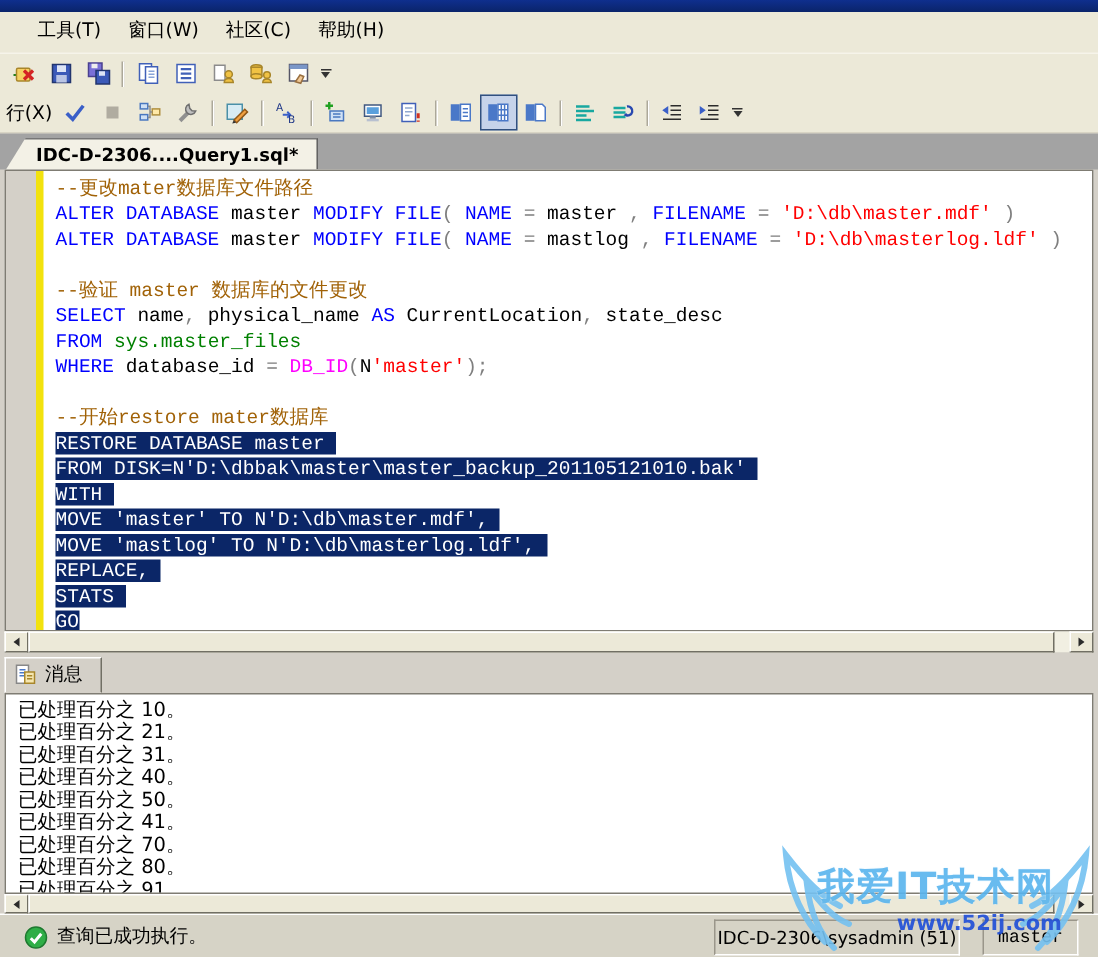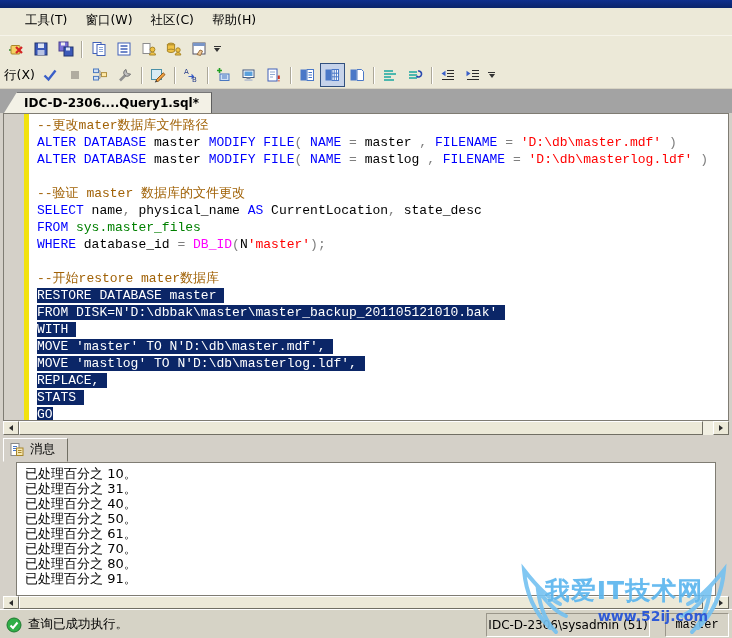--- a/index.html
+++ b/index.html
@@ -43,26 +43,26 @@
   .sbtn{width:14px;background:#ece9d8;border:1px solid;border-color:#fff #716f64 #716f64 #fff;
         display:flex;align-items:center;justify-content:center;}
   .thumb{flex:1;background:#ece9d8;border:1px solid;border-color:#fff #716f64 #716f64 #fff;margin-right:10px;}
   .tri-l{width:0;height:0;border-top:3.5px solid transparent;border-bottom:3.5px solid transparent;border-right:4px solid #2b2b2b;}
   .tri-r{width:0;height:0;border-top:3.5px solid transparent;border-bottom:3.5px solid transparent;border-left:4px solid #2b2b2b;}
   .splitter{height:5px;background:#d4d0c8;}
   
   .msg-tabrow{height:22px;margin:0 3px;display:flex;align-items:flex-end;background:#d4d0c8;}
   .msg-tab{display:flex;align-items:center;gap:5px;padding:2px 12px 3px 5px;background:#d4d0c8;
            border:1px solid;border-color:#fff #716f64 transparent #fff;font-size:12.5px;}
-  .msg-content{height:134px;margin:0 16px;background:#fff;border:1px solid #7f7c73;box-sizing:border-box;
+  .msg-content{height:134px;margin:0 3px;background:#fff;border:1px solid #7f7c73;box-sizing:border-box;
                padding:3px 0 0 8px;font-size:13px;line-height:15px;overflow:hidden;}
   .msg-line{white-space:pre;}
   
   .statusbar{height:30px;background:#d6d3c6;border-top:1px solid #fff;display:flex;align-items:center;
-             padding:2px 3px;box-sizing:border-box;gap:15px;}
+             padding:2px 13px;box-sizing:border-box;gap:15px;}
   .status-msg{flex:1;display:flex;align-items:center;gap:6px;padding-left:3px;font-size:12.5px;}
   .status-seg{height:22px;display:flex;align-items:center;justify-content:center;padding:0 7px;
               border:1px solid;border-color:#9a968a #fff #fff #9a968a;font-size:12px;white-space:nowrap;}
   .seg-server{width:128px;} .seg-user{width:148px;} .seg-db{width:48px;font-family:"Liberation Mono",monospace;font-size:12px;}
   
   .watermark{position:absolute;right:-2px;bottom:-8px;width:220px;height:110px;pointer-events:none;z-index:40;opacity:.9;}
   .wm-title{position:absolute;left:26px;top:38px;width:168px;text-align:center;font-size:25px;font-weight:bold;
             color:#58b4ee;text-shadow:0 0 1px #cfeafc;letter-spacing:1px;white-space:nowrap;}
   .wm-url{position:absolute;left:26px;top:72px;width:168px;text-align:right;font-size:14px;font-weight:bold;color:#1d4ed8;}
 </style>
@@ -292,24 +292,25 @@
         <rect x="2" y="1.5" width="8" height="12" fill="#fff" stroke="#888"></rect>
         <path d="M4 4.5 h4 M4 6.5 h4 M4 8.5 h3" stroke="#4a78c8"></path>
         <rect x="7.5" y="6" width="6.5" height="7.5" fill="#f5e6b0" stroke="#a8862a"></rect>
         <path d="M9 8.5 h3.5 M9 10.5 h3.5" stroke="#a8862a"></path>
       </svg>
       <span>消息</span>
     </span>
   </div>
   <div class="msg-content" id="msg-list">
       <div class="msg-line">已处理百分之 10。</div>
+      <div class="msg-line">已处理百分之 21。</div>
       <div class="msg-line">已处理百分之 31。</div>
       <div class="msg-line">已处理百分之 40。</div>
       <div class="msg-line">已处理百分之 50。</div>
-      <div class="msg-line">已处理百分之 61。</div>
+      <div class="msg-line">已处理百分之 41。</div>
       <div class="msg-line">已处理百分之 70。</div>
       <div class="msg-line">已处理百分之 80。</div>
       <div class="msg-line">已处理百分之 91。</div>
     </div>
 
   <div class="hscroll" style="height:13px">
     <span class="sbtn">
         <span class="tri-l"></span>
       </span>
     <span class="thumb"></span>

